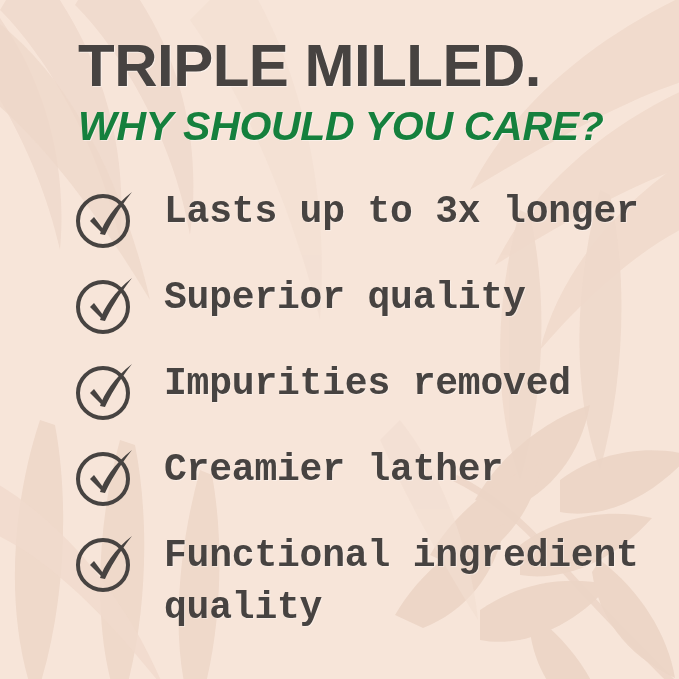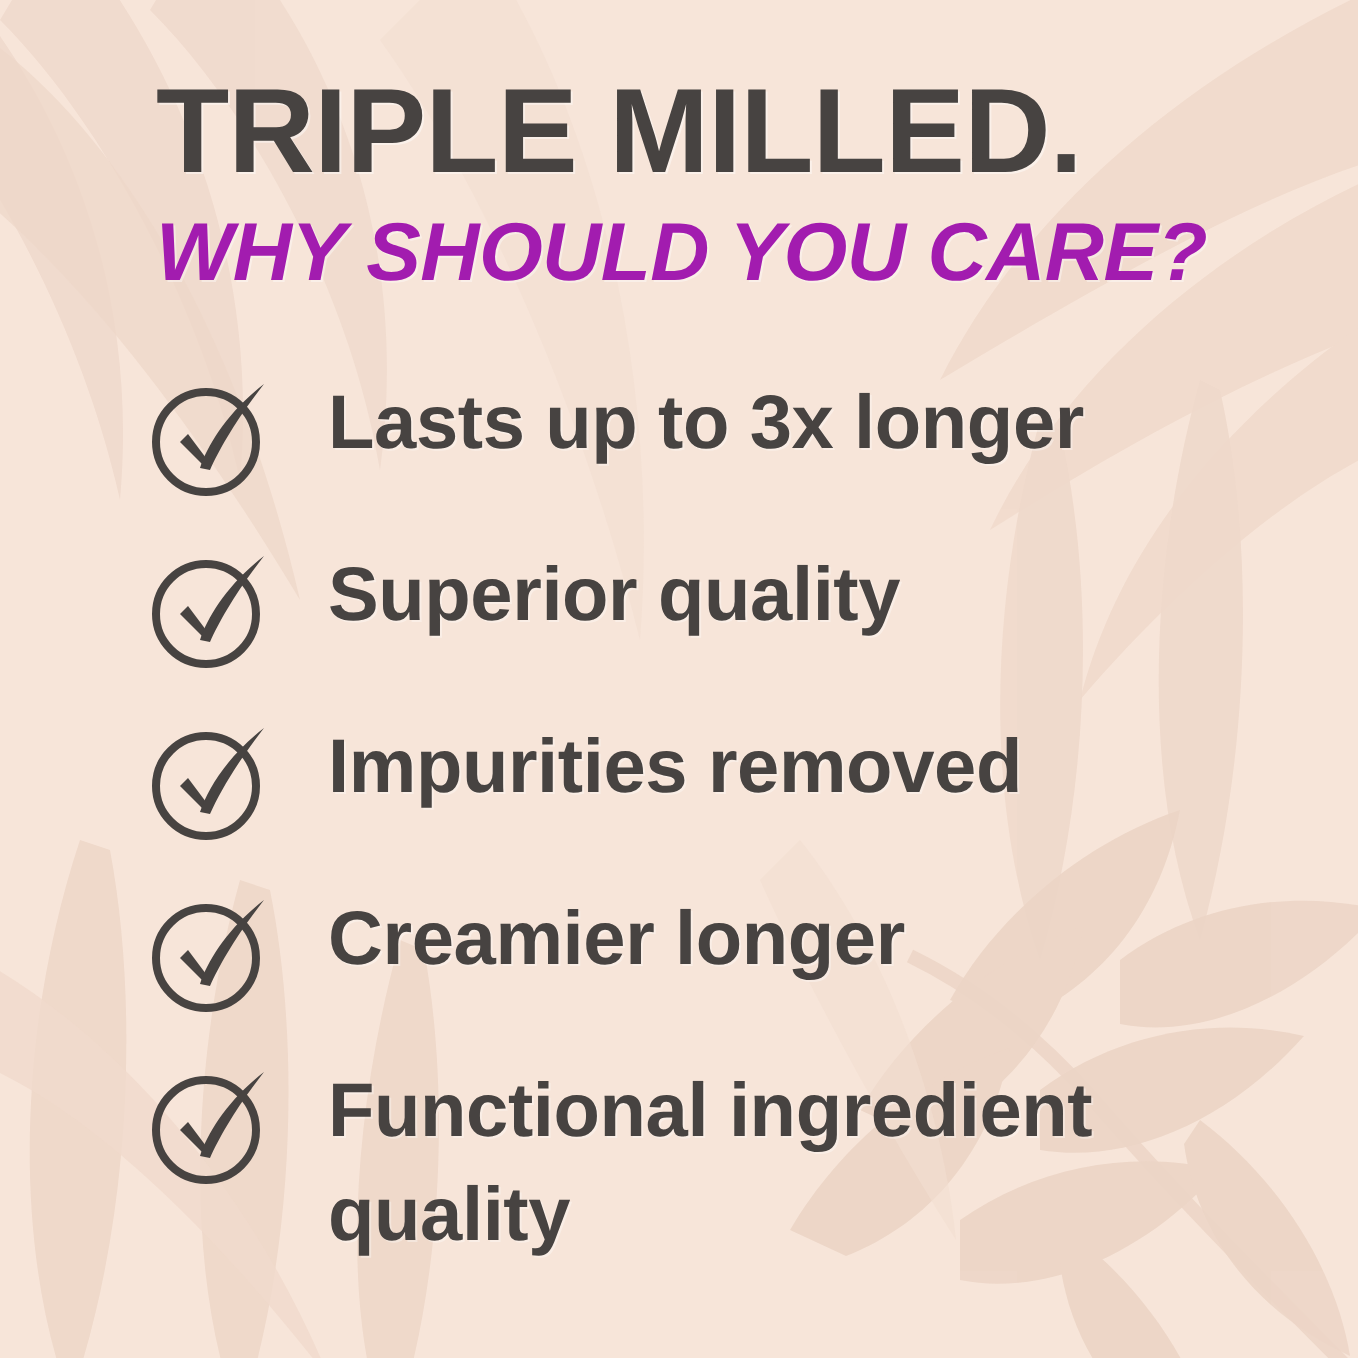--- a/index.html
+++ b/index.html
@@ -54,21 +54,21 @@
     text-shadow: 1px 1px 0 rgba(255,255,255,0.45);
   }
 
   .subhead {
     position: absolute;
     left: 78px;
     top: 106px;
     font-size: 41px;
     font-weight: bold;
     font-style: italic;
-    color: #a21caf;
+    color: #15803d;
     letter-spacing: -0.3px;
     line-height: 1;
     white-space: nowrap;
     text-shadow: 1px 1px 0 rgba(255,255,255,0.4);
   }
 
   #benefit-list {
     position: absolute;
     left: 74px;
     top: 186px;
@@ -91,20 +91,21 @@
 
   .benefit-text {
     flex: 1 1 auto;
     margin-left: 28px;
     font-size: 38px;
     font-weight: bold;
     color: #474341;
     line-height: 52px;
     letter-spacing: -0.2px;
     text-shadow: 1px 1px 0 rgba(255,255,255,0.35);
+    font-family: Liberation Mono, monospace;
   }
 </style>
 </head>
 <body>
 
 <div id="poster">
 
   <svg id="bg-botanical" viewBox="0 0 679 679">
     <defs>
       <clipPath id="frame">
@@ -198,21 +199,21 @@
         </svg>
         <div class="benefit-text">Impurities removed</div>
       </div>
 
       <div class="benefit-row">
         <svg class="check-icon" viewBox="0 0 62 62">
           <circle cx="29" cy="33" r="25" fill="none" stroke="#474341" stroke-width="4"></circle>
           <path d="M 16 33 L 27 44 L 29 41 L 20 29 Z" fill="#474341"></path>
           <path d="M 26 46 C 30 34 40 18 58 4 C 44 22 36 36 31 47 Z" fill="#474341"></path>
         </svg>
-        <div class="benefit-text">Creamier longer</div>
+        <div class="benefit-text">Creamier lather</div>
       </div>
 
       <div class="benefit-row">
         <svg class="check-icon" viewBox="0 0 62 62">
           <circle cx="29" cy="33" r="25" fill="none" stroke="#474341" stroke-width="4"></circle>
           <path d="M 16 33 L 27 44 L 29 41 L 20 29 Z" fill="#474341"></path>
           <path d="M 26 46 C 30 34 40 18 58 4 C 44 22 36 36 31 47 Z" fill="#474341"></path>
         </svg>
         <div class="benefit-text">Functional ingredient quality</div>
       </div>

